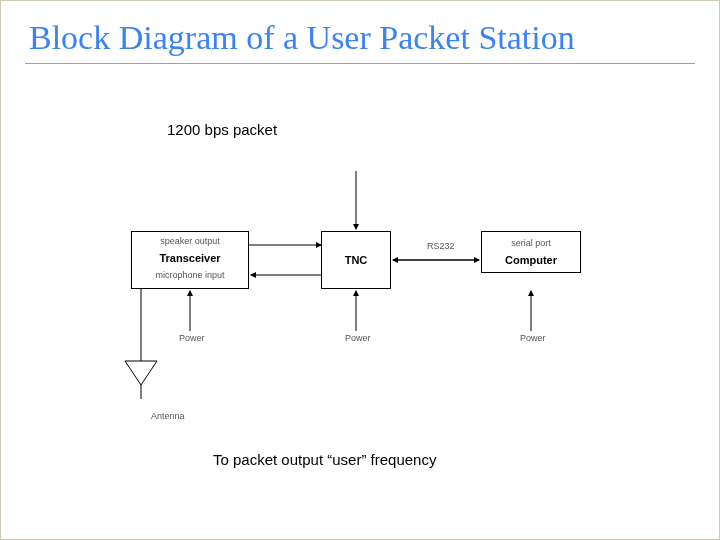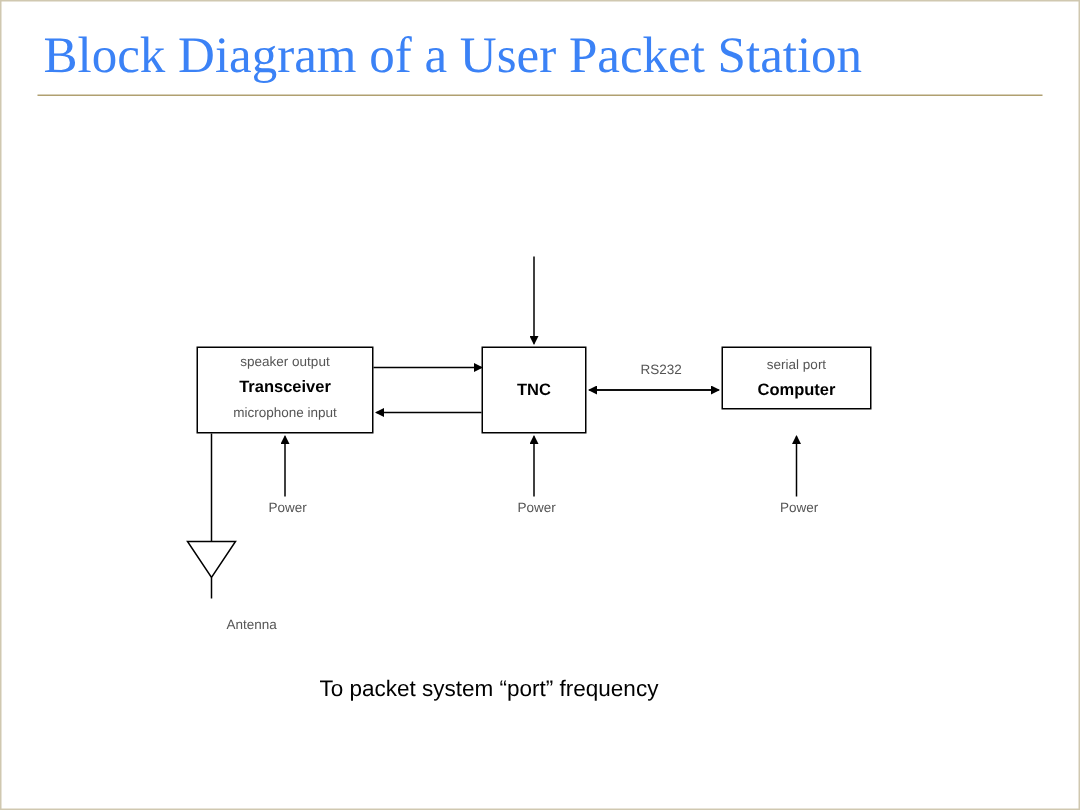--- a/index.html
+++ b/index.html
@@ -72,20 +72,21 @@
   }
 </style>
 </head>
 <body>
 
 <div class="slide">
 
   <div class="title">Block Diagram of a User Packet Station</div>
   <hr class="title-rule">
 
+  <div class="annot" style="left:166px; top:120px;">1200 bps packet</div>
 
   <div class="diagram">
 
     <div class="block" style="left:190px; top:20px; width:70px; height:58px; display:flex; align-items:center; justify-content:center;">
       <div class="main">TNC</div>
     </div>
 
     <div class="block" style="left:0px; top:20px; width:118px; height:58px;">
       <div class="sub" style="padding-top:4px;">speaker output</div>
       <div class="main" style="padding:6px 0;">Transceiver</div>
@@ -126,15 +127,15 @@
     <div class="label" style="left:296px; top:30px;">RS232</div>
 
     <div class="label" style="left:48px; top:122px;">Power</div>
     <div class="label" style="left:214px; top:122px;">Power</div>
     <div class="label" style="left:389px; top:122px;">Power</div>
 
     <div class="label" style="left:20px; top:200px;">Antenna</div>
 
   </div>
 
-  <div class="annot" style="left:212px; top:450px;">To packet system “port” frequency</div>
+  <div class="annot" style="left:212px; top:450px;">To packet output “user” frequency</div>
 
 </div>
 
 </body></html>

